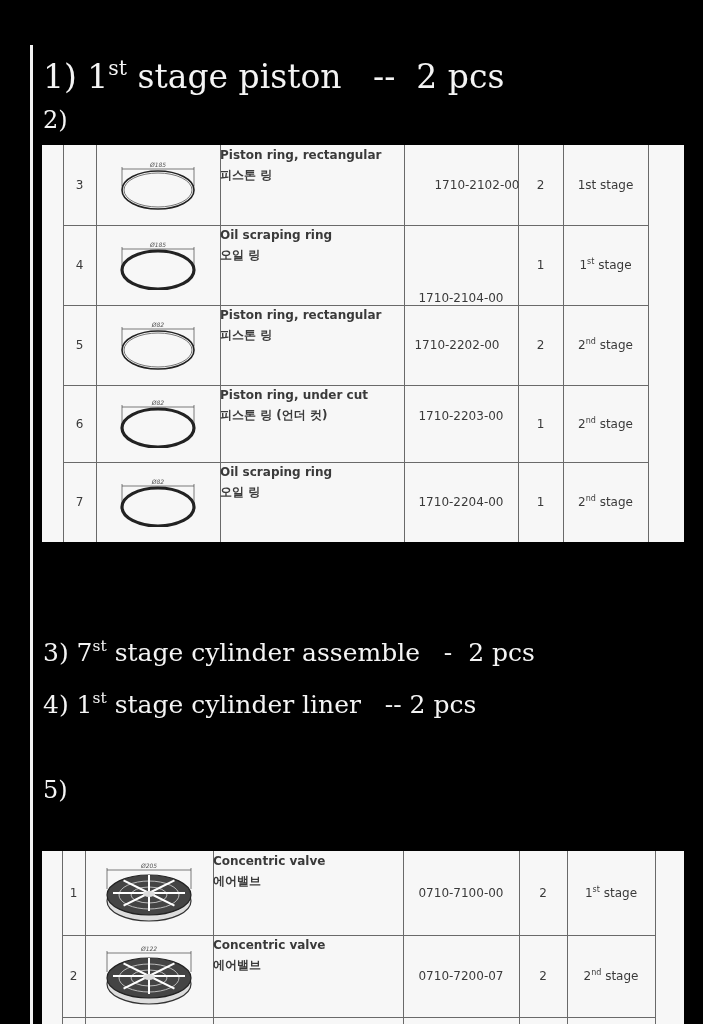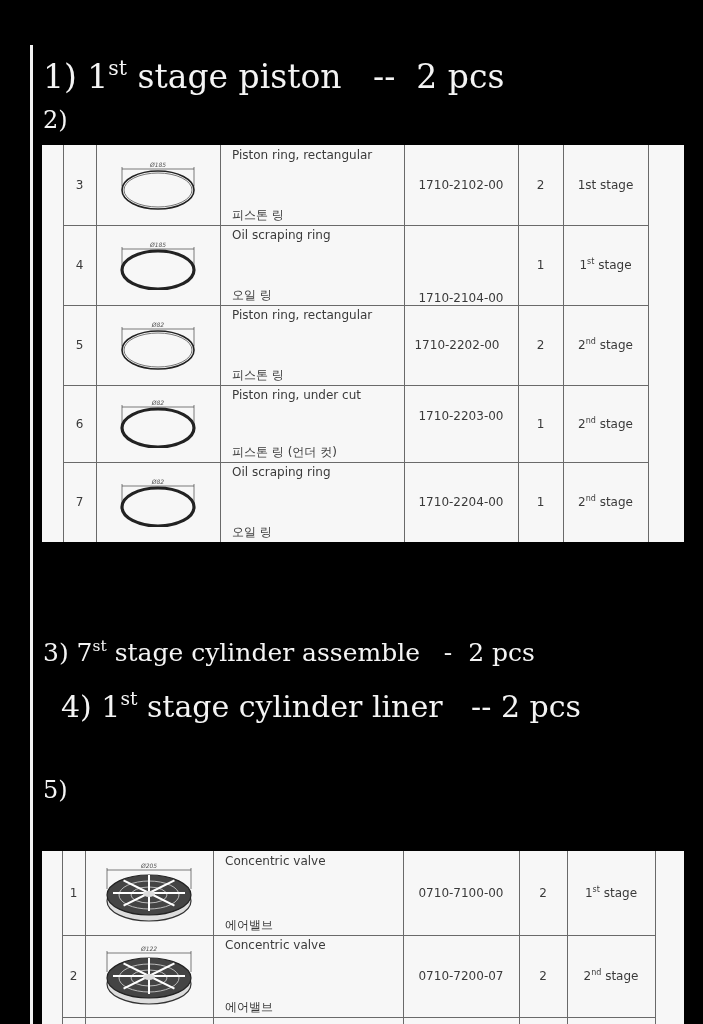--- a/index.html
+++ b/index.html
@@ -9,31 +9,31 @@
   }
   .vline { position:absolute; left:30px; top:45px; width:3px; height:979px; background:#f2f2f2; }
   .heading {
     position:absolute; font-family:"DejaVu Serif", "Liberation Serif", serif; color:#f4f4f4;
     white-space:pre; line-height:1;
   }
   .heading sup { font-size:0.62em; vertical-align:0.65em; line-height:0; }
   .h1 { left:43px; top:60px; font-size:33px; }
   .h2 { left:43px; top:108px; font-size:24px; }
   .h3 { left:43px; top:640px; font-size:25px; }
-  .h4 { left:43px; top:692px; font-size:30px;margin-left:18px; }
+  .h4 { left:43px; top:692px; font-size:25px; }
   .h5 { left:43px; top:778px; font-size:24px; }
 
   .tbl { position:absolute; background:#f7f7f7; }
   .tbl .v { position:absolute; top:0; bottom:0; width:1px; background:#6a6a6a; }
   .tbl .h { position:absolute; height:1px; background:#6a6a6a; }
   .cell {
     position:absolute; display:flex; align-items:center; justify-content:center;
     color:#3a3a3a; font-family:"DejaVu Sans", sans-serif; font-size:12px;
   }
-  .cell.desc { justify-content:space-between; flex-direction:column; align-items:flex-start; padding-left:12px; box-sizing:border-box; }
+  .cell.desc { justify-content:flex-start; flex-direction:column; align-items:flex-start; padding-left:0; box-sizing:border-box;font-weight:bold; }
   .cell.desc span { display:block; line-height:20px; }
   .cell sup { font-size:8px; vertical-align:5px; line-height:0; }
   .ring { display:flex; flex-direction:column; align-items:center; }
   .dim { font-size:6px; color:#555; font-style:italic; margin-bottom:-2px; }
 </style>
 </head>
 <body>
 
 <div class="vline"></div>
 
@@ -65,21 +65,21 @@
             <line x1="76" y1="1" x2="76" y2="20" stroke="#444" stroke-width="0.7"></line>
             <ellipse cx="40" cy="24" rx="36" ry="19" fill="none" stroke="#222" stroke-width="1.6"></ellipse>
             <ellipse cx="40" cy="24" rx="34" ry="17" fill="none" stroke="#555" stroke-width="0.8"></ellipse>
           </svg>
         </div>
       </div>
       <div class="cell desc" style="left: 178px; width: 184px; top: 0px; height: 80px;">
         <span>Piston ring, rectangular</span>
         <span>피스톤 링</span>
       </div>
-      <div class="cell " style="left: 362px; width: 114px; top: 0px; height: 80px;">
+      <div class="cell " style="left: 378px; width: 114px; top: 0px; height: 80px;">
         <span>1710-2102-00</span>
       </div>
       <div class="cell " style="left: 476px; width: 45px; top: 0px; height: 80px;">
         <span>2</span>
       </div>
       <div class="cell " style="left: 521px; width: 85px; top: 0px; height: 80px;">
         <span><span>1st</span><sup></sup><span> stage</span></span>
       </div>
       <div class="cell " style="left: 21px; width: 33px; top: 80px; height: 80px;">
         <span>4</span>

